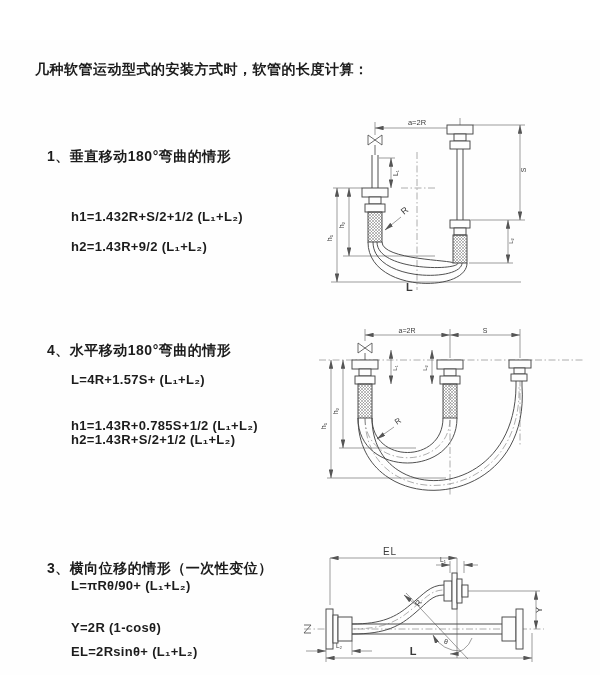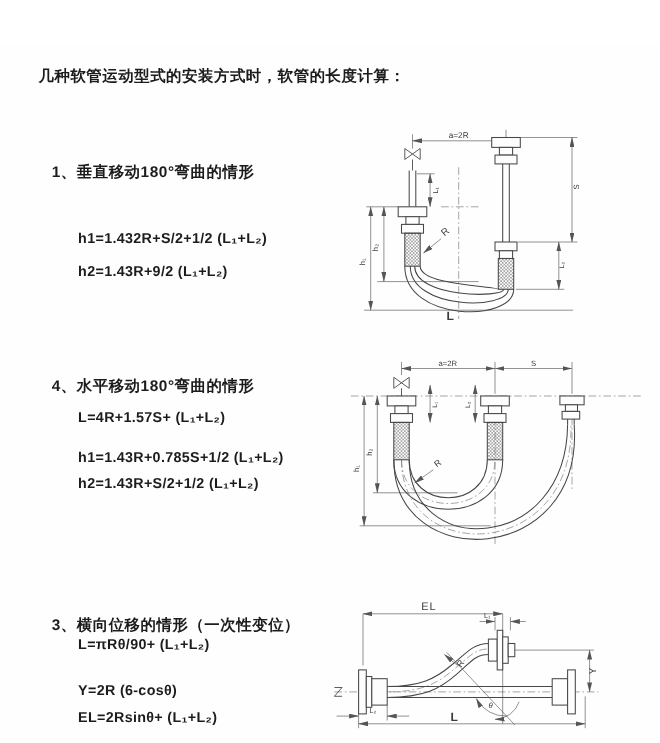--- a/index.html
+++ b/index.html
@@ -25,26 +25,26 @@
 <div class="page">
 
   <div class="title">几种软管运动型式的安装方式时，软管的长度计算：</div>
 
   <div class="sec-head" style="left:47px;top:108px">1、垂直移动180°弯曲的情形</div>
   <div class="formula" style="left:71px;top:169px">h1=1.432R+S/2+1/2 (L₁+L₂)</div>
   <div class="formula" style="left:71px;top:199px">h2=1.43R+9/2 (L₁+L₂)</div>
 
   <div class="sec-head" style="left:47px;top:302px">4、水平移动180°弯曲的情形</div>
   <div class="formula" style="left:71px;top:332px">L=4R+1.57S+ (L₁+L₂)</div>
-  <div class="formula" style="left:71px;top:368px">h1=1.43R+0.785S+1/2 (L₁+L₂)</div>
+  <div class="formula" style="left:71px;top:378px">h1=1.43R+0.785S+1/2 (L₁+L₂)</div>
   <div class="formula" style="left:71px;top:392px">h2=1.43R+S/2+1/2 (L₁+L₂)</div>
 
   <div class="sec-head" style="left:47px;top:520px">3、横向位移的情形（一次性变位）</div>
   <div class="formula" style="left:71px;top:538px">L=πRθ/90+ (L₁+L₂)</div>
-  <div class="formula" style="left:71px;top:580px">Y=2R (6-cosθ)</div>
+  <div class="formula" style="left:71px;top:580px">Y=2R (1-cosθ)</div>
   <div class="formula" style="left:71px;top:604px">EL=2Rsinθ+ (L₁+L₂)</div>
 
   <svg class="diag" style="left:313px;top:70px" width="277" height="188" viewBox="0 0 277 188">
     <defs>
       <marker id="arr" viewBox="0 0 12 6" refX="11.5" refY="3" markerWidth="9" markerHeight="4.5" markerUnits="userSpaceOnUse" orient="auto-start-reverse">
         <path d="M0,0 L12,3 L0,6 Z" fill="#555"></path>
       </marker>
       <pattern id="braid" width="3" height="3" patternUnits="userSpaceOnUse">
         <path d="M0,3 l3,-3 M0,0 l3,3" stroke="#787878" stroke-width="0.5"></path>
       </pattern>

